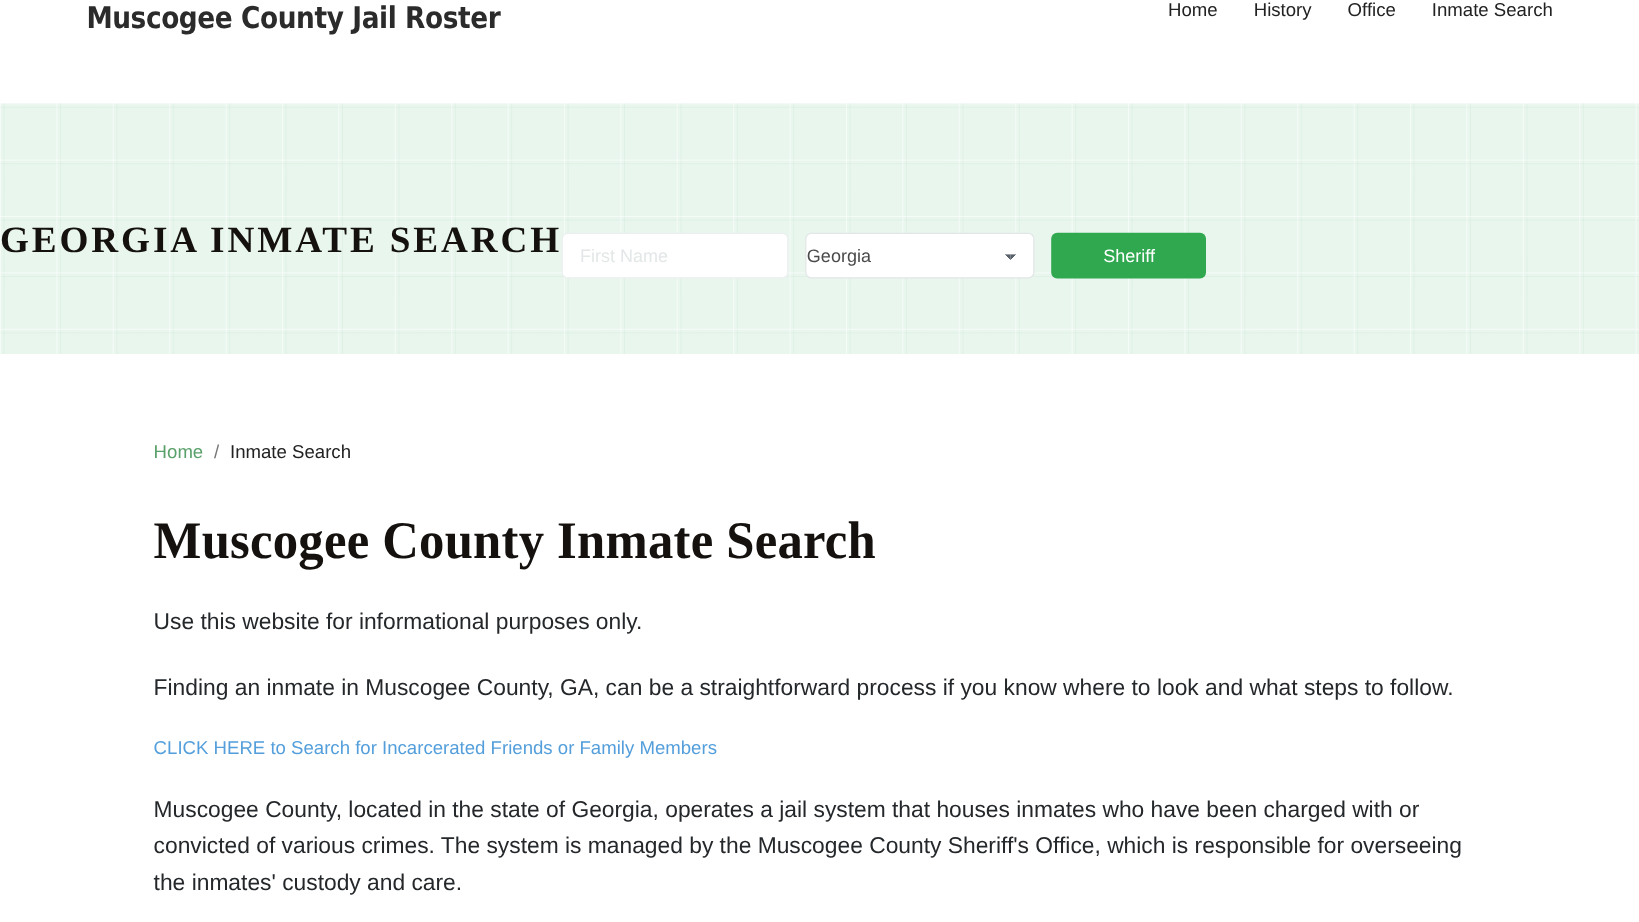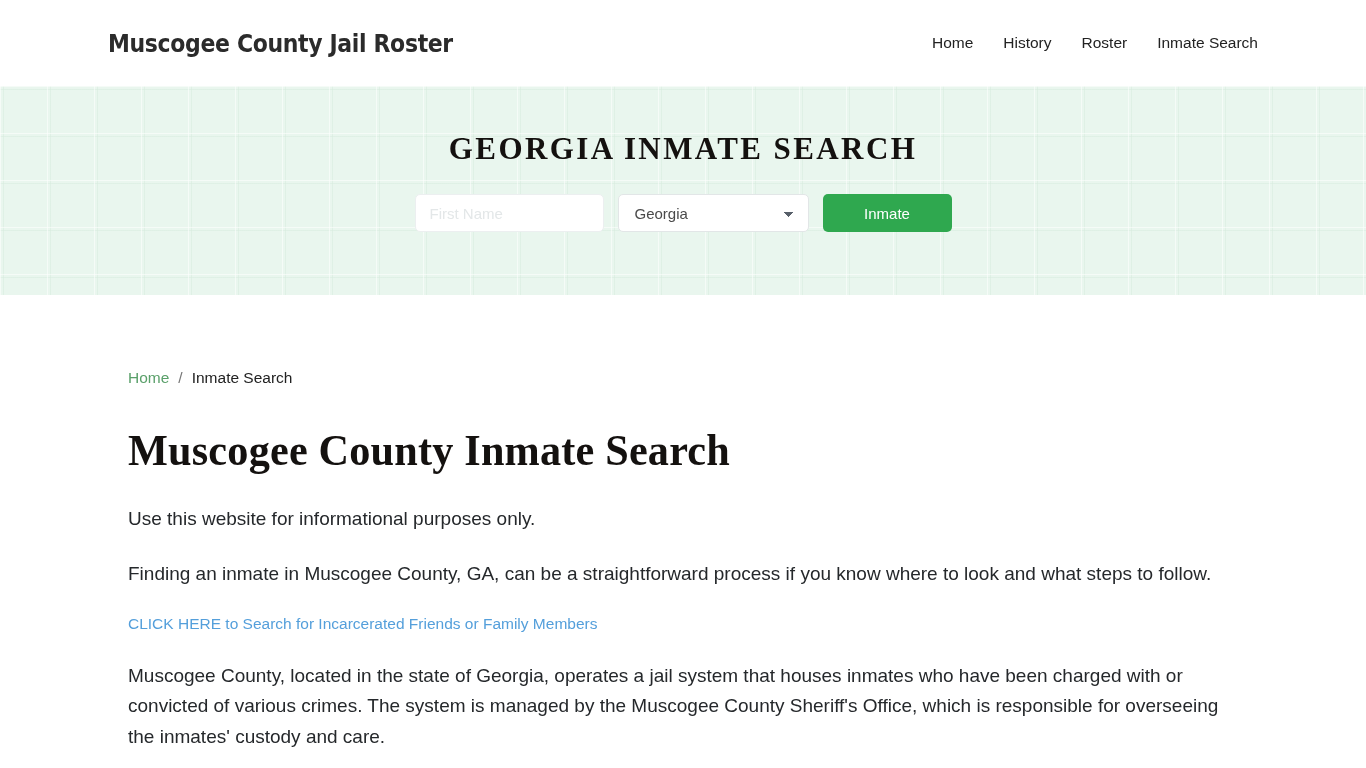--- a/index.html
+++ b/index.html
@@ -12,23 +12,23 @@
     overflow: hidden;
     background: #ffffff;
     font-family: "Liberation Sans", sans-serif;
   }
 
   
   .site-header {
     height: 86px;
     background: #ffffff;
     display: flex;
-    align-items: center;
+    align-items: flex-start;
     justify-content: space-between;
-    padding: 0 108px;
+    padding: 0 72px;
   }
   .brand {
     font-family: "DejaVu Sans", sans-serif;
     font-size: 25px;
     font-weight: bold;
     color: #2b2b2b;
     letter-spacing: -0.4px;
     text-decoration: none;
     white-space: nowrap;
     transform: scaleX(0.88);
@@ -51,21 +51,20 @@
     height: 209px;
     background-color: #e9f6ee;
     background-image:
       linear-gradient(to right, rgba(255,255,255,0.55) 1px, transparent 1px),
       linear-gradient(to bottom, rgba(255,255,255,0.55) 1px, transparent 1px),
       linear-gradient(to right, rgba(215,236,223,0.55) 1px, transparent 1px),
       linear-gradient(to bottom, rgba(215,236,223,0.55) 1px, transparent 1px);
     background-size: 47px 47px, 47px 47px, 47px 47px, 47px 47px;
     background-position: 0 0, 0 0, 3px 3px, 3px 3px;
     display: flex;
-    flex-direction: column;
     align-items: center;
     justify-content: flex-start;
     padding-top: 45px;
   }
   .hero-title {
     font-family: "Liberation Serif", serif;
     font-size: 31px;
     font-weight: bold;
     letter-spacing: 2.4px;
     color: #14110f;
@@ -89,21 +88,21 @@
     color: #444;
     outline: none;
   }
   .text-input::placeholder { color: #e3e7e8; }
   .state-select {
     width: 191px;
     height: 38px;
     border: 1px solid #e2e6e7;
     border-radius: 5px;
     background: #ffffff;
-    padding: 0 16px;
+    padding: 0 0;
     font-size: 15px;
     font-family: "Liberation Sans", sans-serif;
     color: #4a4a4a;
     appearance: none;
     -webkit-appearance: none;
     outline: none;
     background-image:
       linear-gradient(45deg, transparent 50%, #58606a 50%),
       linear-gradient(135deg, #58606a 50%, transparent 50%);
     background-position:
@@ -178,33 +177,33 @@
   }
 </style>
 </head>
 <body>
 
 <header class="site-header">
   <a class="brand" href="#">Muscogee County Jail Roster</a>
   <nav class="main-nav">
     <a class="nav-link" href="#">Home</a>
     <a class="nav-link" href="#">History</a>
-    <a class="nav-link" href="#">Roster</a>
+    <a class="nav-link" href="#">Office</a>
     <a class="nav-link" href="#">Inmate Search</a>
   </nav>
 </header>
 
 <section class="hero">
   <h1 class="hero-title">GEORGIA INMATE SEARCH</h1>
   <form class="search-form">
     <input class="text-input" type="text" placeholder="First Name" style="">
     <select class="state-select">
       <option>Georgia</option>
     </select>
-    <button class="search-button" type="submit">Inmate</button>
+    <button class="search-button" type="submit">Sheriff</button>
   </form>
 </section>
 
 <main class="content">
 
   <div class="breadcrumb">
     <a class="breadcrumb-link" href="#">Home</a>
     <span class="breadcrumb-sep">/</span>
     <span class="breadcrumb-current">Inmate Search</span>
   </div>

